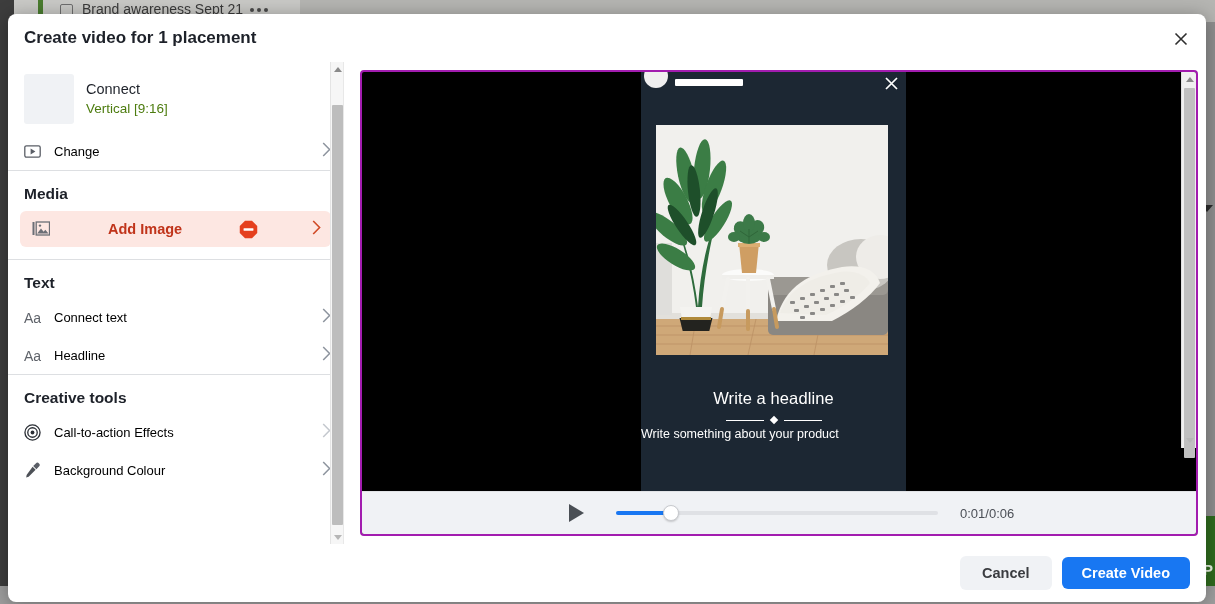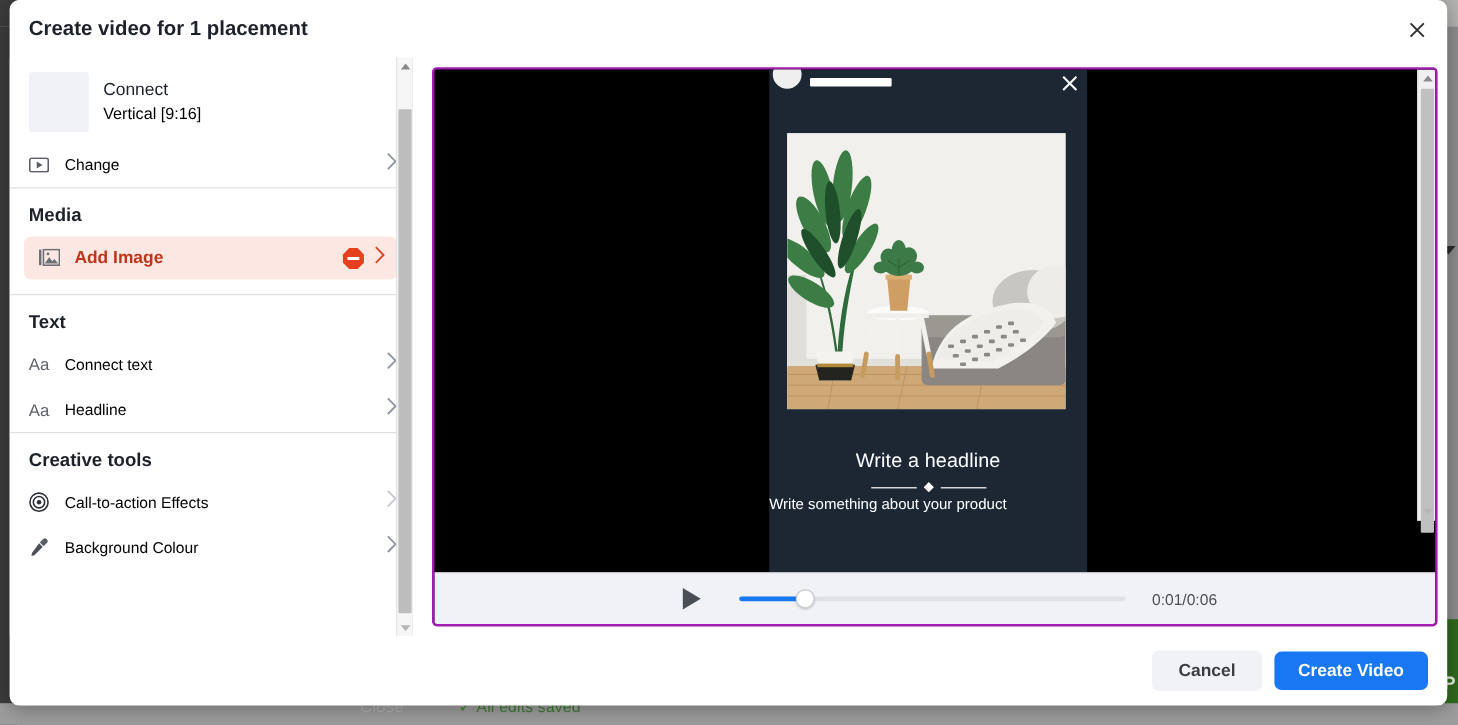--- a/index.html
+++ b/index.html
@@ -68,21 +68,21 @@
     position: absolute; right: 0; bottom: 18px; width: 30px; height: 70px;
     background: #2f6b1e;
   }
   .bg-green-letter {
     position: absolute; right: 2px; bottom: 26px;
     font-size: 15px; color: #e8f3e2; font-weight: bold;
   }
 
   
   .modal {
-    position: absolute; left: 8px; top: 0;
+    position: absolute; left: 8px; top: 14px;
     width: 1198px; height: 588px;
     background: #ffffff; border-radius: 8px;
     box-shadow: 0 2px 18px rgba(0,0,0,.32);
     overflow: hidden;
   }
   .modal-header {
     position: relative; height: 48px;
   }
   .modal-title {
     position: absolute; left: 16px; top: 14px;
@@ -112,21 +112,21 @@
 
   .placement-row {
     display: flex; align-items: center; gap: 12px;
     padding: 12px 16px 8px 16px;
   }
   .placement-thumb {
     width: 50px; height: 50px; background: #f0f2f5; border-radius: 3px;
     flex: none;
   }
   .placement-name { font-size: 14.5px; color: #1d2129; line-height: 19px; }
-  .placement-sub { font-size: 13.5px; color: #000000; line-height: 19px; }
+  .placement-sub { font-size: 13.5px; color: #4d7c0f; line-height: 19px; }
 
   .nav-row {
     display: flex; align-items: center;
     padding: 8px 12px 8px 16px; cursor: pointer;
     height: 38px;
   }
   .nav-row .ic { width: 22px; flex: none; display: flex; align-items: center; }
   .nav-row .lbl { flex: 1; font-size: 13px; color: #000000; padding-left: 8px; }
   .nav-row .chev { flex: none; color: #8d949e; }
   .nav-row .chev.dim { color: #c4c8ce; }
@@ -135,20 +135,21 @@
     font-size: 15.5px; font-weight: bold; color: #1d2129;
     padding: 14px 16px 6px 16px;
   }
 
   .media-row {
     display: flex; align-items: center;
     margin: 2px 12px 12px 12px;
     padding: 8px 10px 8px 12px;
     background: #fde7e2; border-radius: 6px; cursor: pointer;
     height: 36px;
+    gap: 46px;
   }
   .media-row .ic { width: 22px; flex:none; display:flex; align-items:center; color:#4b4f56; }
   .media-row .lbl { flex: 1; font-size: 14.5px; font-weight: bold; color: #c0341a; padding-left: 8px; }
   .media-row .err { flex: none; margin-right: 8px; display: flex; }
   .media-row .chev { flex: none; color: #d04a26; }
 
   
   .sb {
     position: absolute; right: 0; top: 0; width: 13px; bottom: 0;
     background: #f6f6f6; border-left: 1px solid #e4e4e4;

